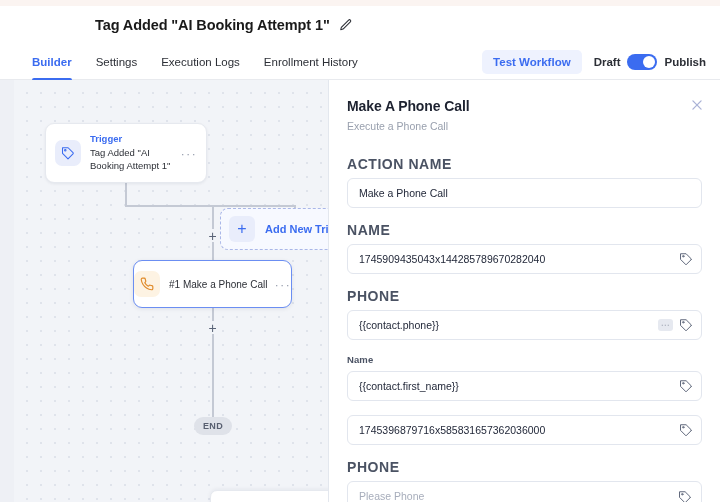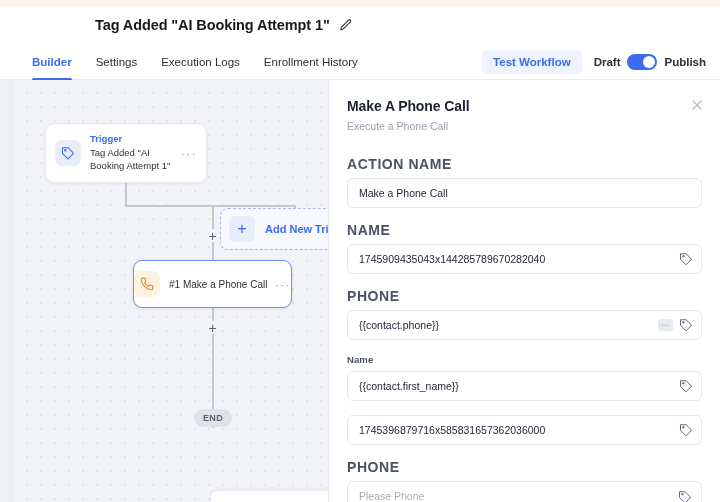--- a/index.html
+++ b/index.html
@@ -145,21 +145,21 @@
     display:flex; align-items:center; padding:0 0; cursor:pointer;
   }
   .phone-badge {
     width:26px; height:26px; border-radius:7px; background:#fdf3e3;
     display:flex; align-items:center; justify-content:center; flex:0 0 auto;
   }
   .action-label { margin-left:9px; flex:1; font-size:10px; color:#2c2f36; }
 
   
   .end-pill {
-    position:absolute; left:194px; top:329px; width:38px; height:18px;
+    position:absolute; left:194px; top:337px; width:38px; height:18px;
     border-radius:9px; background:#dfe2e9; color:#585f70;
     font-size:9px; font-weight:600; letter-spacing:.4px;
     display:flex; align-items:center; justify-content:center;
   }
 
   
   .bottom-bar {
     position:absolute; left:210px; bottom:-12px; width:170px; height:24px;
     background:#ffffff; border:1px solid #e6e9ef; border-radius:7px;
     box-shadow:0 -1px 4px rgba(20,30,60,.06);

